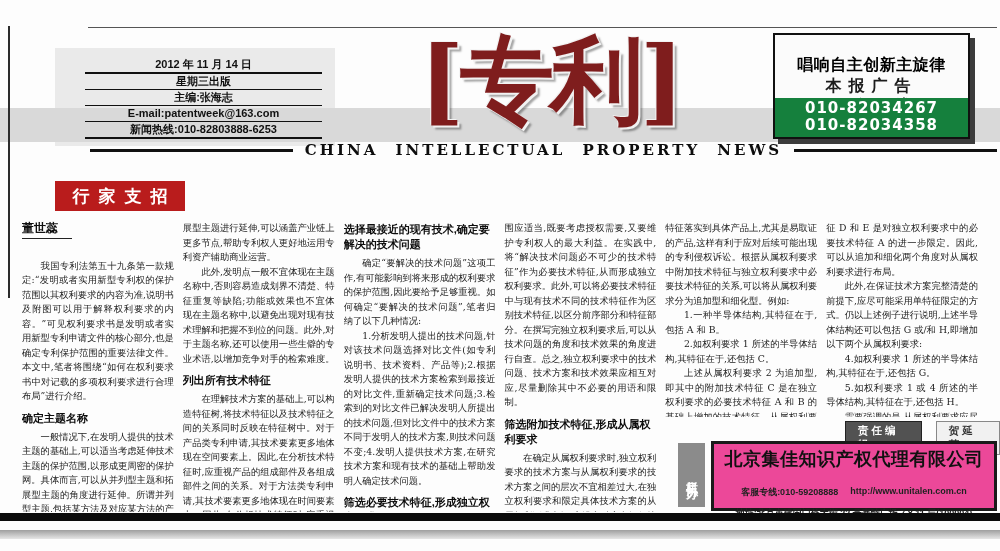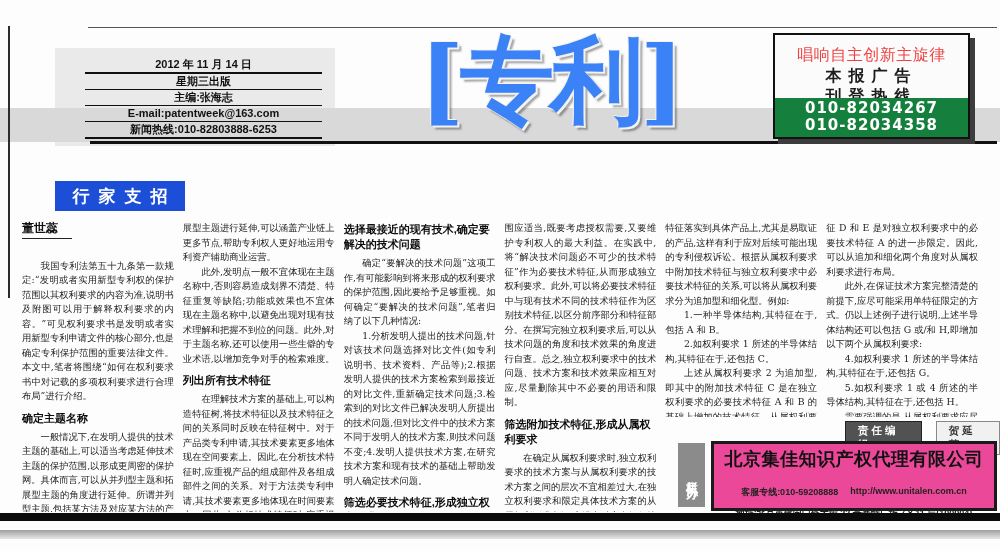--- a/index.html
+++ b/index.html
@@ -12,39 +12,39 @@
   .infobox-shade{position:absolute;left:55px;top:48px;width:280px;height:98px;background:#eaeaea;}
 
   
   .infobox{position:absolute;left:85px;top:57px;width:237px;font-family:"Liberation Sans",sans-serif;}
   .infobox .row{height:15px;line-height:15px;text-align:center;font-size:11px;font-weight:bold;color:#111;
                 border-bottom:1px solid #111;}
   .infobox .row.thick{border-bottom:2px solid #111;}
 
   
   .logo{position:absolute;left:325px;top:18px;width:450px;text-align:center;
-        font-size:94px;font-weight:900;letter-spacing:-4px;color:#3b82f6;
+        font-size:94px;font-weight:900;letter-spacing:-4px;color:#7f1d1d;
         text-shadow:2px 2px 0 #f2f2f2,-1px -1px 0 #f2f2f2,4px 4px 2px rgba(0,0,0,.35);}
   .eng-row{position:absolute;left:90px;top:141px;width:907px;display:flex;align-items:center;}
   .eng-row .rule{flex:1;height:3px;background:#111;}
   .eng-row .eng{padding:0 12px;font-size:15px;font-weight:bold;letter-spacing:3px;word-spacing:9px;
                 color:#0d0d0d;white-space:nowrap;}
 
   
   .adbox{position:absolute;left:773px;top:33px;width:193px;height:102px;background:#fbfbfb;
          border:2px solid #111;box-shadow:5px 5px 0 #3c3c3c;text-align:center;}
-  .adbox .slogan{margin-top:10px;font-size:16px;font-weight:400;color:#ef4444;letter-spacing:0.5px;white-space:nowrap;}
+  .adbox .slogan{margin-top:20px;font-size:16px;font-weight:700;color:#000000;letter-spacing:0.5px;white-space:nowrap;}
   .adbox .adline{font-size:16px;font-weight:bold;letter-spacing:7px;color:#1c1c1c;line-height:20px;
                  font-family:"Liberation Sans",sans-serif;}
   .adbox .phones{position:absolute;left:0;bottom:0;width:100%;background:#15803d;padding:2px 0 3px;}
   .adbox .phones div{color:#fff;font-size:15px;font-weight:bold;letter-spacing:1px;line-height:17px;
                      font-family:"DejaVu Sans",sans-serif;}
 
   
-  .tagbox{position:absolute;left:55px;top:181px;width:130px;height:30px;line-height:30px;background:#1d4ed8;
+  .tagbox{position:absolute;left:55px;top:181px;width:130px;height:30px;line-height:30px;background:#b91c1c;
           color:#fff;font-size:17px;font-weight:bold;text-align:center;letter-spacing:9px;text-indent:9px;}
   .headline{position:absolute;left:148px;top:164px;width:560px;text-align:center;
             font-size:34px;font-weight:900;color:#0c0c0c;letter-spacing:0;white-space:nowrap;}
 
   
   .bodygrid{position:absolute;left:22px;top:221px;width:956px;height:291px;display:flex;gap:9px;}
   .col{flex:1;overflow:hidden;font-size:9.3px;line-height:14.5px;text-align:justify;color:#222;}
   .col p{margin:0;text-indent:2em;}
   .col p.cont{text-indent:0;}
   .col h3{margin:7px 0 4px;font-family:"Liberation Sans",sans-serif;font-size:11px;line-height:15px;
@@ -89,20 +89,21 @@
     <div class="row">星期三出版</div>
     <div class="row">主编:张海志</div>
     <div class="row">E-mail:patentweek@163.com</div>
     <div class="row thick">新闻热线:010-82803888-6253</div>
   </div>
 
   <div class="logo">[专利]</div>
 
   <div class="eng-row">
     <div class="rule"></div>
+    <div class="eng">CHINA INTELLECTUAL PROPERTY NEWS</div>
     <div class="rule"></div>
   </div>
 
   <div class="adbox">
     <div class="slogan">唱响自主创新主旋律</div>
     <div class="adline">本报广告</div>
     <div class="adline">刊登热线</div>
     <div class="phones">
       <div>010-82034267</div>
       <div>010-82034358</div>

